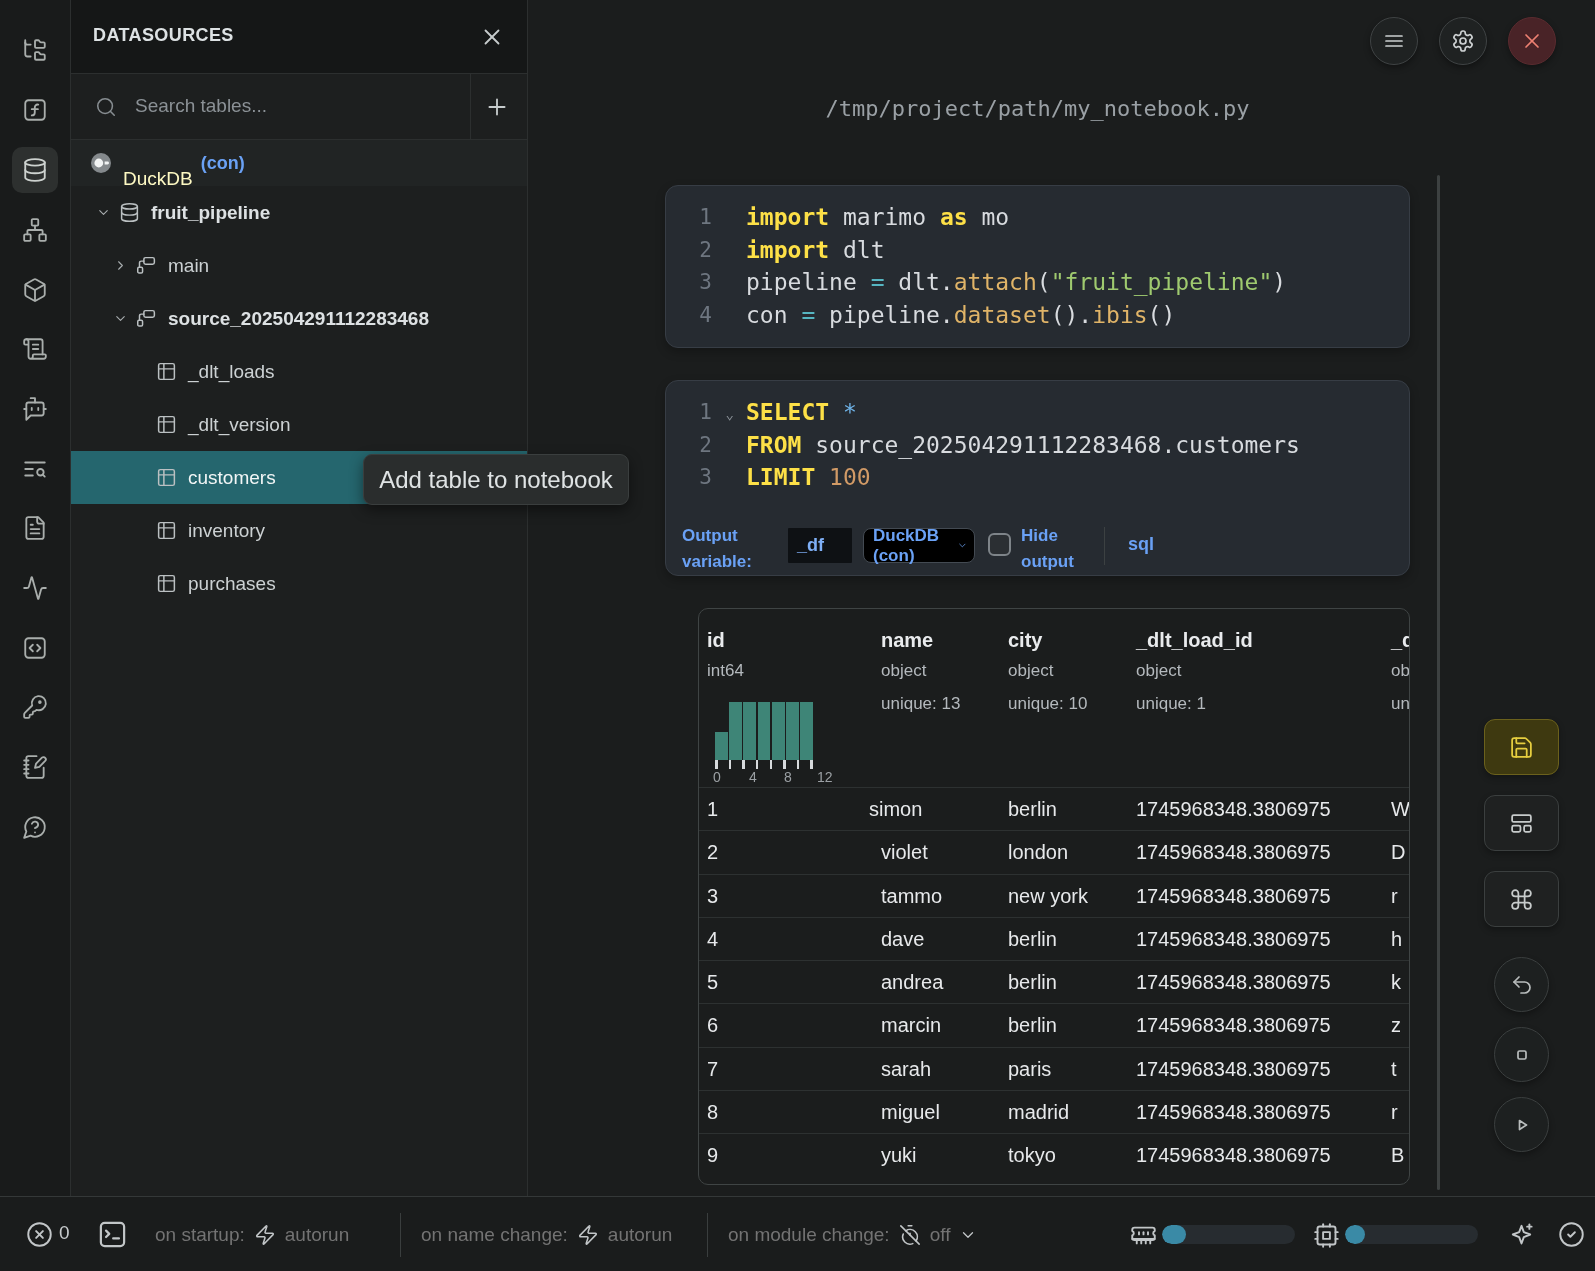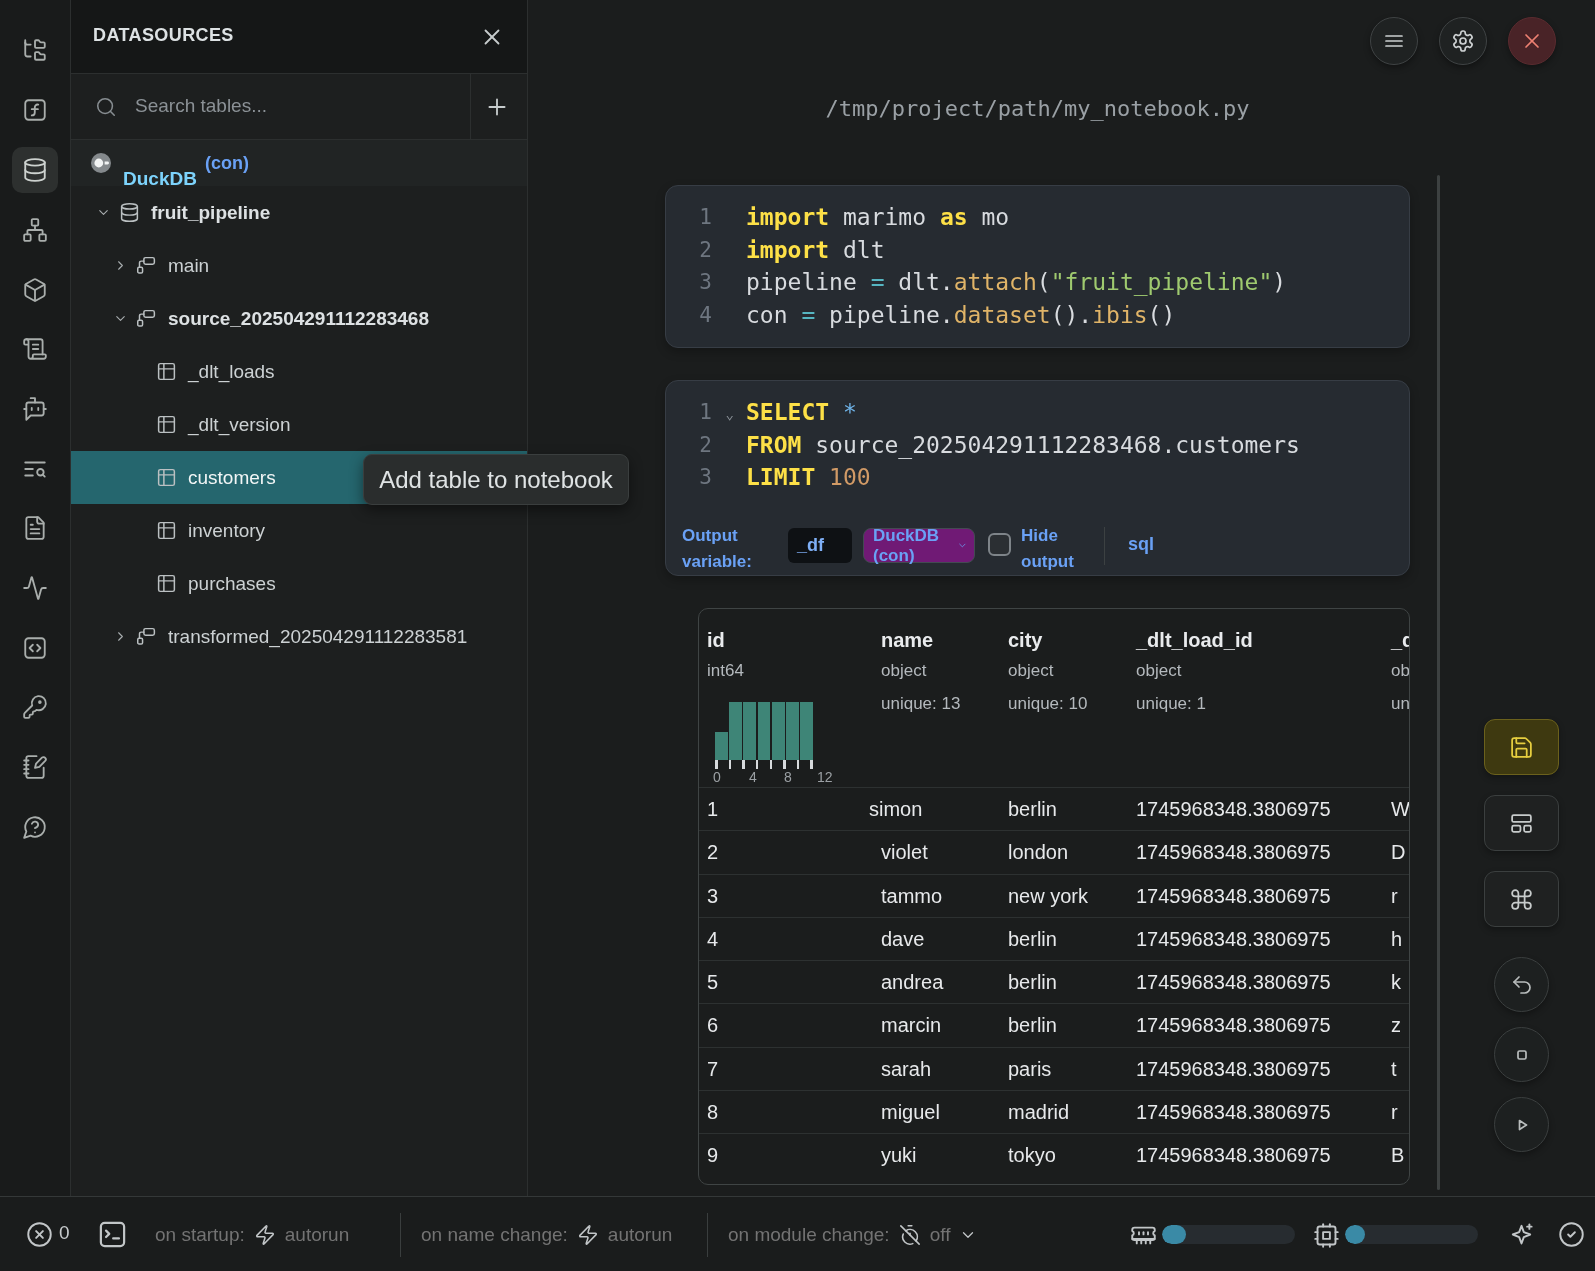--- a/index.html
+++ b/index.html
@@ -20,21 +20,21 @@
   .panel-header { position:absolute; left:0; top:0; width:100%; height:74px; background:#151717; border-bottom:1px solid #2c2f2f; }
   .panel-title { position:absolute; left:22px; top:25px; font-size:18px; font-weight:bold; letter-spacing:.4px; color:#dde2e4; }
   .panel-close { position:absolute; right:22px; top:24px; width:26px; height:26px; color:#c7cccd; cursor:pointer; }
   .search-row { position:absolute; left:0; top:74px; width:100%; height:66px; border-bottom:1px solid #2c2f2f; }
   .search-icon { position:absolute; left:24px; top:22px; width:22px; height:22px; color:#878d91; }
   .search-placeholder { position:absolute; left:64px; top:21px; font-size:19px; color:#8b9196; }
   .search-divider { position:absolute; left:399px; top:0; width:1px; height:66px; background:#2c2f2f; }
   .add-source { position:absolute; left:413px; top:20px; width:26px; height:26px; color:#c7cccd; cursor:pointer; }
   .conn-row { position:absolute; left:0; top:140px; width:100%; height:46px; background:#212424; display:flex; align-items:center; }
   .duckdb-logo { width:24px; height:24px; margin-left:18px; }
-  .conn-name { margin-left:10px; font-size:19px; font-weight:bold; color:#7dd3fc;margin-top:32px; }
+  .conn-name { margin-left:10px; font-size:19px; font-weight:normal; color:#fef9c3;margin-top:32px; }
   .conn-badge { margin-left:8px; font-size:18px; font-weight:bold; color:#6aa1f5; }
   .tree { position:absolute; left:0; top:186px; width:100%; }
   .tree-row { position:relative; height:53px; display:flex; align-items:center; cursor:pointer; }
   .tree-row .chev { width:15px; height:15px; color:#a9aeb0; flex:0 0 15px; margin-right:8px; }
   .tree-row .tic { width:21px; height:21px; color:#bbc0c2; flex:0 0 21px; margin-right:11px; }
   .tree-label { font-size:19px; color:#ccd1d3; white-space:nowrap; }
   .tree-row.bold .tree-label { font-weight:bold; color:#dde1e3; }
   .tree-row.selected { background:#25666e; }
   .tree-row.selected .tree-label { color:#f2f6f6; }
   .row-action { position:absolute; right:22px; top:15px; width:23px; height:23px; color:#e8ecec; }
@@ -64,22 +64,22 @@
   .tok-fn { color:#e0b468; }
   .tok-st { color:#9fca6f; }
   .tok-nu { color:#d19a66; }
   .tok-op { color:#56b6c2; }
   .tok-star { color:#6fb3e8; }
   .tok-tx { color:#d8dbdf; }
 
   
   .output-bar { position:absolute; left:0; top:138px; width:100%; height:52px; }
   .ob-label { position:absolute; left:16px; top:4px; width:96px; font-size:17px; font-weight:bold; color:#6aa1f5; line-height:26px; }
-  .ob-input { position:absolute; left:122px; top:9px; width:64px; height:35px; background:#0e1114; border-radius:6px; color:#7fb0f7; font-size:18px; font-weight:bold; line-height:35px; padding-left:9px; }
-  .ob-select { position:absolute; left:197px; top:9px; width:112px; height:35px; background:#701a75; border:1px solid #434a52; border-radius:8px; color:#6aa1f5; font-size:17px; font-weight:bold; display:flex; align-items:center; padding:0 6px 0 9px; cursor:pointer; }
+  .ob-input { position:absolute; left:122px; top:9px; width:64px; height:35px; background:#0e1114; border-radius:1px; color:#7fb0f7; font-size:18px; font-weight:bold; line-height:35px; padding-left:9px; }
+  .ob-select { position:absolute; left:197px; top:9px; width:112px; height:35px; background:#000000; border:1px solid #434a52; border-radius:8px; color:#6aa1f5; font-size:17px; font-weight:bold; display:flex; align-items:center; padding:0 6px 0 9px; cursor:pointer; }
   .ob-select .chev { width:15px; height:15px; margin-left:4px; }
   .ob-checkbox { position:absolute; left:322px; top:14px; width:23px; height:23px; border:2px solid #7e8489; border-radius:6px; background:#2b2f33; cursor:pointer; }
   .ob-hide { position:absolute; left:355px; top:4px; width:72px; font-size:17px; font-weight:bold; color:#6aa1f5; line-height:26px; }
   .ob-divider { position:absolute; left:438px; top:8px; width:1px; height:38px; background:#3c4142; }
   .ob-lang { position:absolute; left:462px; top:15px; font-size:18px; font-weight:bold; color:#6aa1f5; }
 
   
   .dtable { position:absolute; left:698px; top:608px; width:712px; height:577px; border:1px solid #3f4444; border-radius:10px; overflow:hidden; z-index:3; background:#1b1d1d; }
   .dt-header { position:absolute; left:0; top:0; width:100%; height:178px; }
   .dt-col { position:absolute; top:0; }
@@ -399,35 +399,20 @@
         <div class="tree-row" style="padding-left: 85px;">
           <span class="tic">
             <svg viewBox="0 0 24 24" fill="none" stroke="currentColor" stroke-width="1.7" stroke-linecap="round" stroke-linejoin="round">
               <rect x="3" y="3" width="18" height="18" rx="2"></rect>
               <path d="M3 9h18"></path>
               <path d="M9 3v18"></path>
             </svg>
           </span>
           <span class="tree-label">purchases</span>
         </div>
-        <div class="tree-row" style="padding-left: 42px;">
-          <span class="chev">
-            <svg viewBox="0 0 24 24" fill="none" stroke="currentColor" stroke-width="1.7" stroke-linecap="round" stroke-linejoin="round">
-              <path d="m9 6 6 6-6 6"></path>
-            </svg>
-          </span>
-          <span class="tic">
-            <svg viewBox="0 0 24 24" fill="none" stroke="currentColor" stroke-width="1.7" stroke-linecap="round" stroke-linejoin="round">
-              <rect x="9" y="3" width="12" height="7.5" rx="2"></rect>
-              <path d="M9 7H6a2 2 0 0 0-2 2v5"></path>
-              <rect x="2" y="14" width="5.5" height="6.5" rx="1.5"></rect>
-            </svg>
-          </span>
-          <span class="tree-label">transformed_202504291112283581</span>
-        </div>
       </div>
   </aside>
 
   <div class="tooltip">
     <span>Add table to notebook</span>
   </div>
 
   <div class="circle-btn btn-menu">
       <div class="ic">
         <svg viewBox="0 0 24 24" fill="none" stroke="currentColor" stroke-width="1.7" stroke-linecap="round" stroke-linejoin="round">

